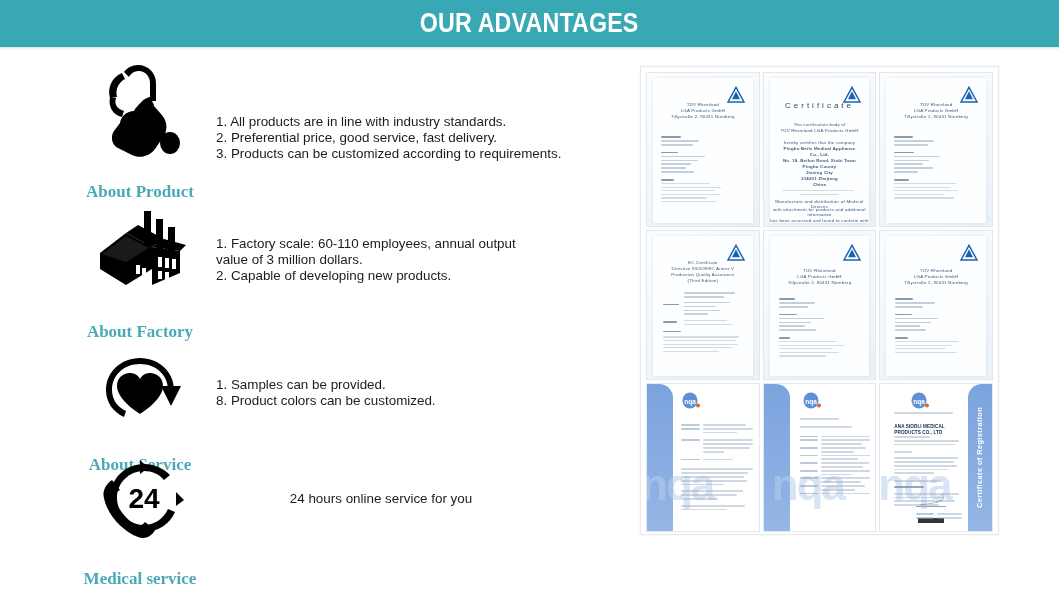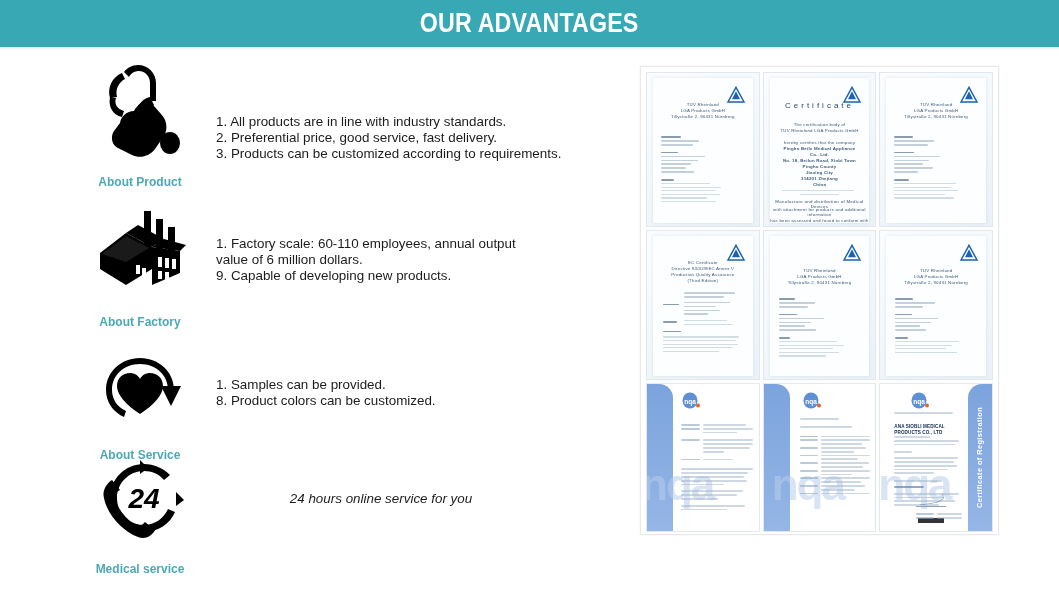--- a/index.html
+++ b/index.html
@@ -43,41 +43,42 @@
   .adv-row.r2 { top: 150px; height: 140px; }
   .adv-row.r3 { top: 295px; height: 130px; }
   .adv-row.r4 { top: 405px; height: 140px; }
 
   .icon-wrap {
     position: absolute; left: 60px; top: 0;
     width: 160px; text-align: center;
   }
   .icon-box { height: 100px; display: flex; align-items: center; justify-content: center; }
   .icon-label {
-    margin-top: 15px;
+    margin-top: 22px;
     color: #4ba9b7;
-    font-size: 12px;
+    font-size: 17px;
     font-weight: 700;
     white-space: nowrap;
+    font-family: Liberation Serif, serif;
   }
   .r3 .icon-box { height: 88px; }
-  .r4 .icon-box { height: 92px; font-style: italic; }
+  .r4 .icon-box { height: 92px; }
 
   .body-text {
     position: absolute;
     left: 216px; top: 54px;
     width: 395px;
     font-size: 13.4px;
     line-height: 15.8px;
     color: #1c1c1c;
   }
   .r1 .body-text { top: 54px; }
   .r2 .body-text { top: 36px; }
   .r3 .body-text { top: 32px; }
-  .r4 .body-text { top: 36px; left: 206px; width: 350px; text-align: center; font-style: italic; }
+  .r4 .body-text { top: 36px; left: 206px; width: 350px; text-align: center; }
 
   .body-text p { margin: 0; }
   .cta-line {
     color: #2e9dab;
     font-weight: 700;
     font-size: 13.6px;
     margin-top: 1px;
   }
 
   
@@ -253,22 +254,22 @@
             <rect x="73" y="65" width="4" height="8" fill="#fff"></rect>
             <rect x="44" y="58" width="4" height="9" fill="#fff"></rect>
             <rect x="50" y="61" width="4" height="9" fill="#fff"></rect>
             <path d="M10 47 L34 29 L57 41 L34 55 Z" fill="#fff" opacity=".1"></path>
           </svg>
         </div>
         <div class="icon-label">About Factory</div>
       </div>
       <div class="body-text">
         <p>1. Factory scale: 60-110 employees, annual output</p>
-        <p>value of 6 million dollars.</p>
-        <p>9. Capable of developing new products.</p>
+        <p>value of 3 million dollars.</p>
+        <p>2. Capable of developing new products.</p>
       </div>
     </div>
 
     <div class="adv-row r3">
       <div class="icon-wrap">
         <div class="icon-box">
           <svg width="82" height="74" viewBox="0 0 82 74" aria-hidden="true">
             <path d="M41 6 C22 6 7 20 7 38 C7 50 14 60 25 65 L27 59 C18 55 13 47 13 38 C13 23 25 12 41 12 C57 12 69 23 69 38 L75 38 C75 20 60 6 41 6 Z" fill="#000"></path>
             <path d="M62 34 L82 34 L72 54 Z" fill="#000"></path>
             <path d="M41 62 C41 62 18 48 18 34 C18 26 24 21 31 21 C35 21 39 23 41 27 C43 23 47 21 51 21 C58 21 64 26 64 34 C64 48 41 62 41 62 Z" fill="#000"></path>

